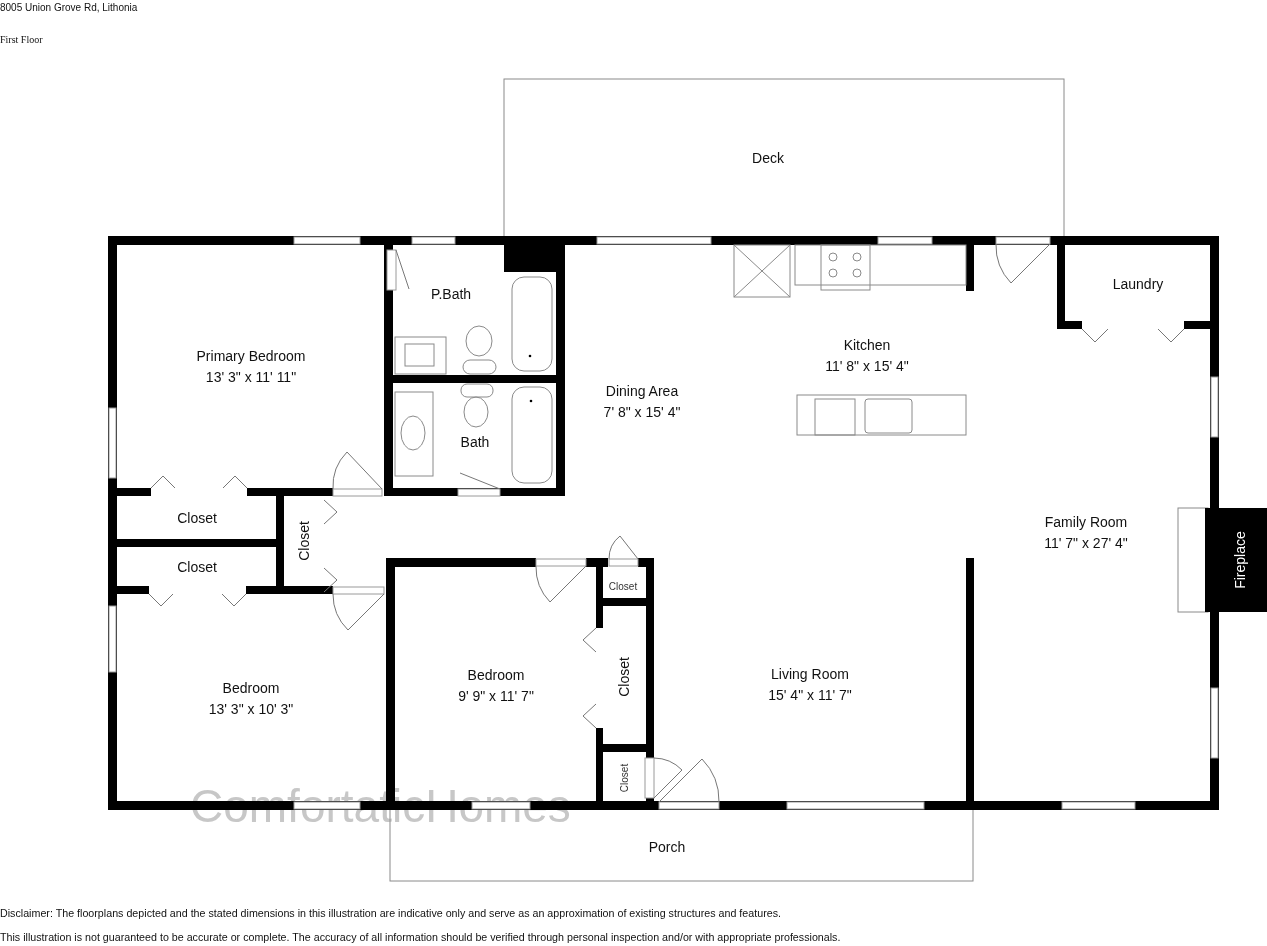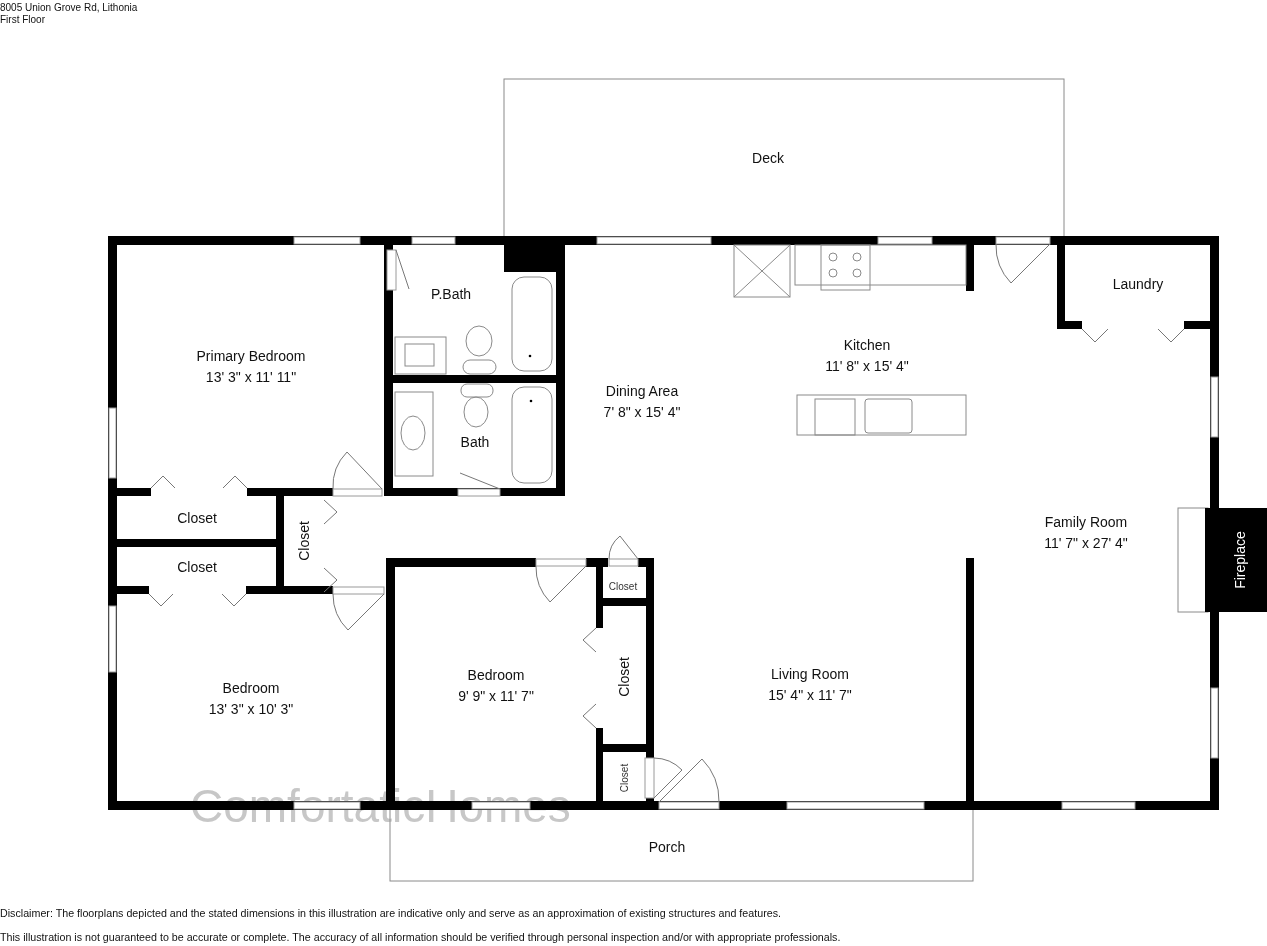--- a/index.html
+++ b/index.html
@@ -12,21 +12,21 @@
   .wall { fill:#000; }
   .win { fill:#fff; stroke:#9a9a9a; stroke-width:1; }
   .thin { fill:none; stroke:#8a8a8a; stroke-width:1; }
   .door { fill:none; stroke:#777; stroke-width:1; }
   .wm { font-family:"Liberation Sans", sans-serif; font-size:46px; fill:#9a9a9a; opacity:0.55; }
 </style>
 </head>
 <body>
 
 <div class="hdr" style="top:0;">8005 Union Grove Rd, Lithonia</div>
-<div class="hdr" style="top:12px;">First Floor</div>
+<div class="hdr" style="top:32px;font-family:Liberation Serif, serif;">First Floor</div>
 
 <svg width="1267" height="946" viewBox="0 0 1267 946">
 
   <rect class="thin" x="504" y="79" width="560" height="159"></rect>
   <rect class="thin" x="390" y="808" width="583" height="73"></rect>
 
   <text class="wm" x="190" y="822">ComfortaticHomes</text>
 
   <g>
     <rect class="wall" x="108" y="236" width="1111" height="9"></rect>

